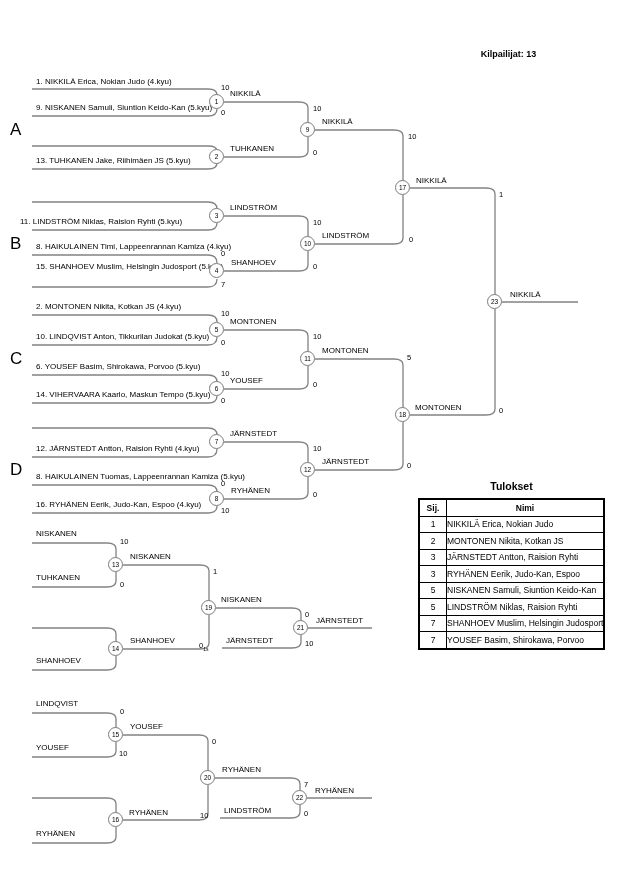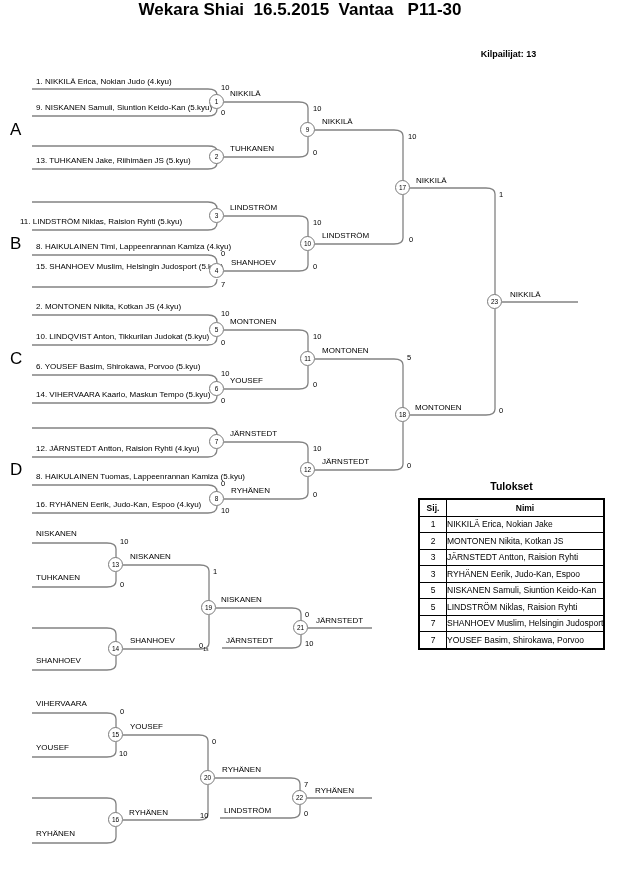--- a/index.html
+++ b/index.html
@@ -84,21 +84,20 @@
       <path d="M32 757 H107 Q116 757 116 751 V742"></path>
     <path d="M32 798 H107 Q116 798 116 804 V813"></path>
       <path d="M32 843 H107 Q116 843 116 837 V827"></path>
     <path d="M123 735 H199 Q208 735 208 741 V771"></path>
       <path d="M123 820 H199 Q208 820 208 814 V785"></path>
     <path d="M215 778 H291 Q300 778 300 784 V791"></path>
       <path d="M220 818 H291 Q300 818 300 812 V805"></path>
     <path d="M307 798 H372"></path>
   </svg>
 
-  <div class="abs ttl" style="left:0;top:22;width:600px">Wekara Shiai  16.5.2015  Vantaa   P11-30</div>
   <div class="abs cmp" style="left:430px;top:49px;width:157px">Kilpailijat: 13</div>
 
   <div class="abs sec" style="left:10px;top:120px">A</div>
   <div class="abs sec" style="left:10px;top:234px">B</div>
   <div class="abs sec" style="left:10px;top:349px">C</div>
   <div class="abs sec" style="left:10px;top:460px">D</div>
 
   <div class="abs ent" style="left:36px;top:77px">1. NIKKILÄ Erica, Nokian Judo (4.kyu)</div>
   <div class="abs ent" style="left:36px;top:103px">9. NISKANEN Samuli, Siuntion Keido-Kan (5.kyu)</div>
   <div class="abs ent" style="left:36px;top:156px">13. TUHKANEN Jake, Riihimäen JS (5.kyu)</div>
@@ -109,21 +108,21 @@
   <div class="abs ent" style="left:36px;top:332px">10. LINDQVIST Anton, Tikkurilan Judokat (5.kyu)</div>
   <div class="abs ent" style="left:36px;top:362px">6. YOUSEF Basim, Shirokawa, Porvoo (5.kyu)</div>
   <div class="abs ent" style="left:36px;top:390px">14. VIHERVAARA Kaarlo, Maskun Tempo (5.kyu)</div>
   <div class="abs ent" style="left:36px;top:444px">12. JÄRNSTEDT Antton, Raision Ryhti (4.kyu)</div>
   <div class="abs ent" style="left:36px;top:472px">8. HAIKULAINEN Tuomas, Lappeenrannan Kamiza (5.kyu)</div>
   <div class="abs ent" style="left:36px;top:500px">16. RYHÄNEN Eerik, Judo-Kan, Espoo (4.kyu)</div>
 
   <div class="abs ent" style="left:36px;top:529px">NISKANEN</div>
   <div class="abs ent" style="left:36px;top:573px">TUHKANEN</div>
   <div class="abs ent" style="left:36px;top:656px">SHANHOEV</div>
-  <div class="abs ent" style="left:36px;top:699px">VIHERVAARA</div>
+  <div class="abs ent" style="left:36px;top:699px">LINDQVIST</div>
   <div class="abs ent" style="left:36px;top:743px">YOUSEF</div>
   <div class="abs ent" style="left:36px;top:829px">RYHÄNEN</div>
   <div class="abs ent" style="left:226px;top:636px">JÄRNSTEDT</div>
   <div class="abs ent" style="left:224px;top:806px">LINDSTRÖM</div>
 
   <div class="abs win" style="left:230px;top:89px">NIKKILÄ</div>
   <div class="abs win" style="left:230px;top:144px">TUHKANEN</div>
   <div class="abs win" style="left:230px;top:203px">LINDSTRÖM</div>
   <div class="abs win" style="left:231px;top:258px">SHANHOEV</div>
   <div class="abs win" style="left:230px;top:317px">MONTONEN</div>
@@ -209,21 +208,21 @@
 
   <div class="abs res-title" style="left:418px;top:480px;width:187px">Tulokset</div>
   <table class="res abs" style="left:418px;top:498px;width:187px">
     <tbody>
         <tr>
       <th class="rk">Sij.</th>
       <th class="nm">Nimi</th>
     </tr>
     <tr>
           <td class="rk">1</td>
-          <td class="nm">NIKKILÄ Erica, Nokian Jake</td>
+          <td class="nm">NIKKILÄ Erica, Nokian Judo</td>
         </tr>
     <tr>
           <td class="rk">2</td>
           <td class="nm">MONTONEN Nikita, Kotkan JS</td>
         </tr>
     <tr>
           <td class="rk">3</td>
           <td class="nm">JÄRNSTEDT Antton, Raision Ryhti</td>
         </tr>
     <tr>

